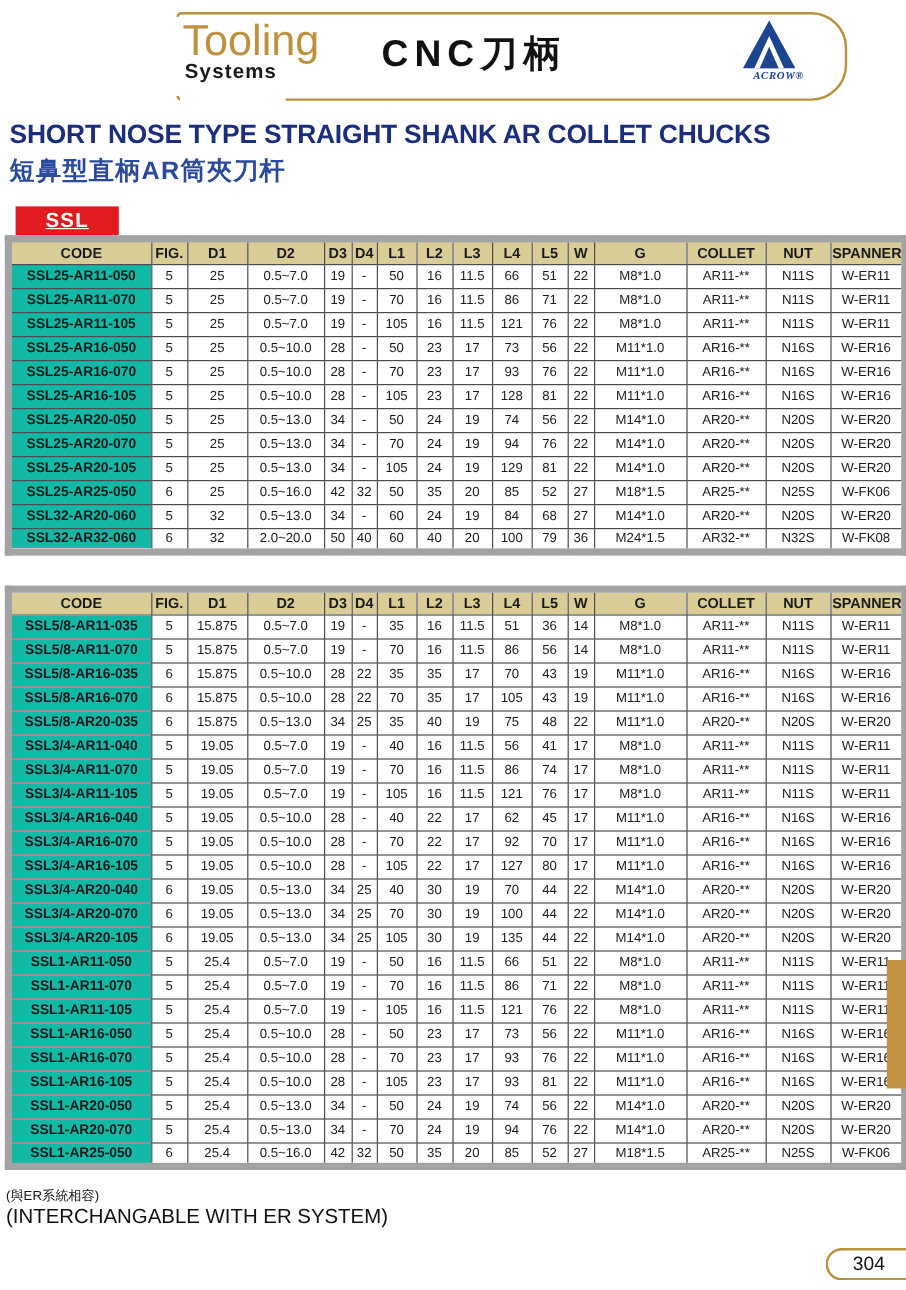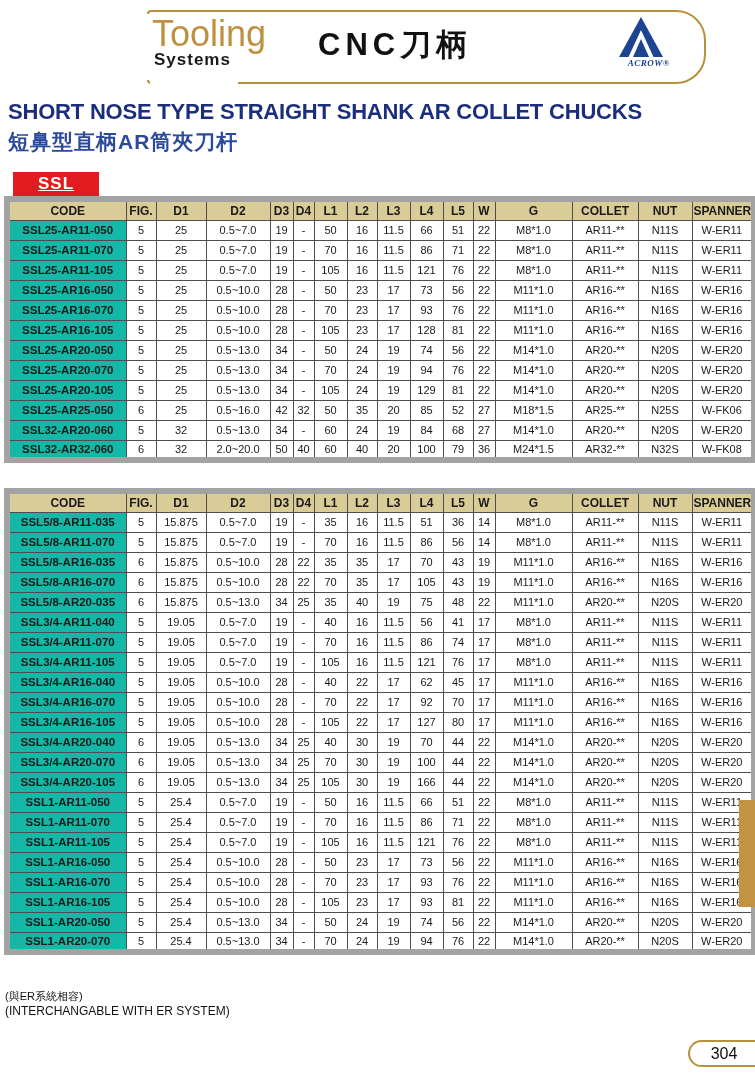--- a/index.html
+++ b/index.html
@@ -105,21 +105,21 @@
   }
   .spec-table td { background: #ffffff; }
 
   
   .footnote-zh {
     position: absolute; left: 5px; top: 989px;
     font-size: 11px; color: #111111;
   }
   .footnote-en {
     position: absolute; left: 5px; top: 1004px;
-    font-size: 12px; color: #111111;
+    font-size: 17px; color: #111111;
   }
   .side-tab {
     position: absolute; left: 739px; top: 800px;
     width: 16px; height: 107px;
     background: #c29343;
   }
   .page-pill {
     position: absolute; left: 688px; top: 1040px;
     width: 70px; height: 27px;
     border: 2px solid #b8913d; border-right: none;
@@ -693,21 +693,21 @@
       <tr>
         <td class="code">SSL3/4-AR20-105</td>
         <td>6</td>
         <td>19.05</td>
         <td>0.5~13.0</td>
         <td>34</td>
         <td>25</td>
         <td>105</td>
         <td>30</td>
         <td>19</td>
-        <td>166</td>
+        <td>135</td>
         <td>44</td>
         <td>22</td>
         <td>M14*1.0</td>
         <td>AR20-**</td>
         <td>N20S</td>
         <td>W-ER20</td>
       </tr>
       <tr>
         <td class="code">SSL1-AR11-050</td>
         <td>5</td>
@@ -844,20 +844,38 @@
         <td>70</td>
         <td>24</td>
         <td>19</td>
         <td>94</td>
         <td>76</td>
         <td>22</td>
         <td>M14*1.0</td>
         <td>AR20-**</td>
         <td>N20S</td>
         <td>W-ER20</td>
+      </tr>
+      <tr>
+        <td class="code">SSL1-AR25-050</td>
+        <td>6</td>
+        <td>25.4</td>
+        <td>0.5~16.0</td>
+        <td>42</td>
+        <td>32</td>
+        <td>50</td>
+        <td>35</td>
+        <td>20</td>
+        <td>85</td>
+        <td>52</td>
+        <td>27</td>
+        <td>M18*1.5</td>
+        <td>AR25-**</td>
+        <td>N25S</td>
+        <td>W-FK06</td>
       </tr>
     </tbody>
   </table>
 
 <div class="footnote-zh">(與ER系統相容)</div>
 <div class="footnote-en">(INTERCHANGABLE WITH ER SYSTEM)</div>
 <div class="side-tab"></div>
 <div class="page-pill">
   <span>304</span>
 </div>

